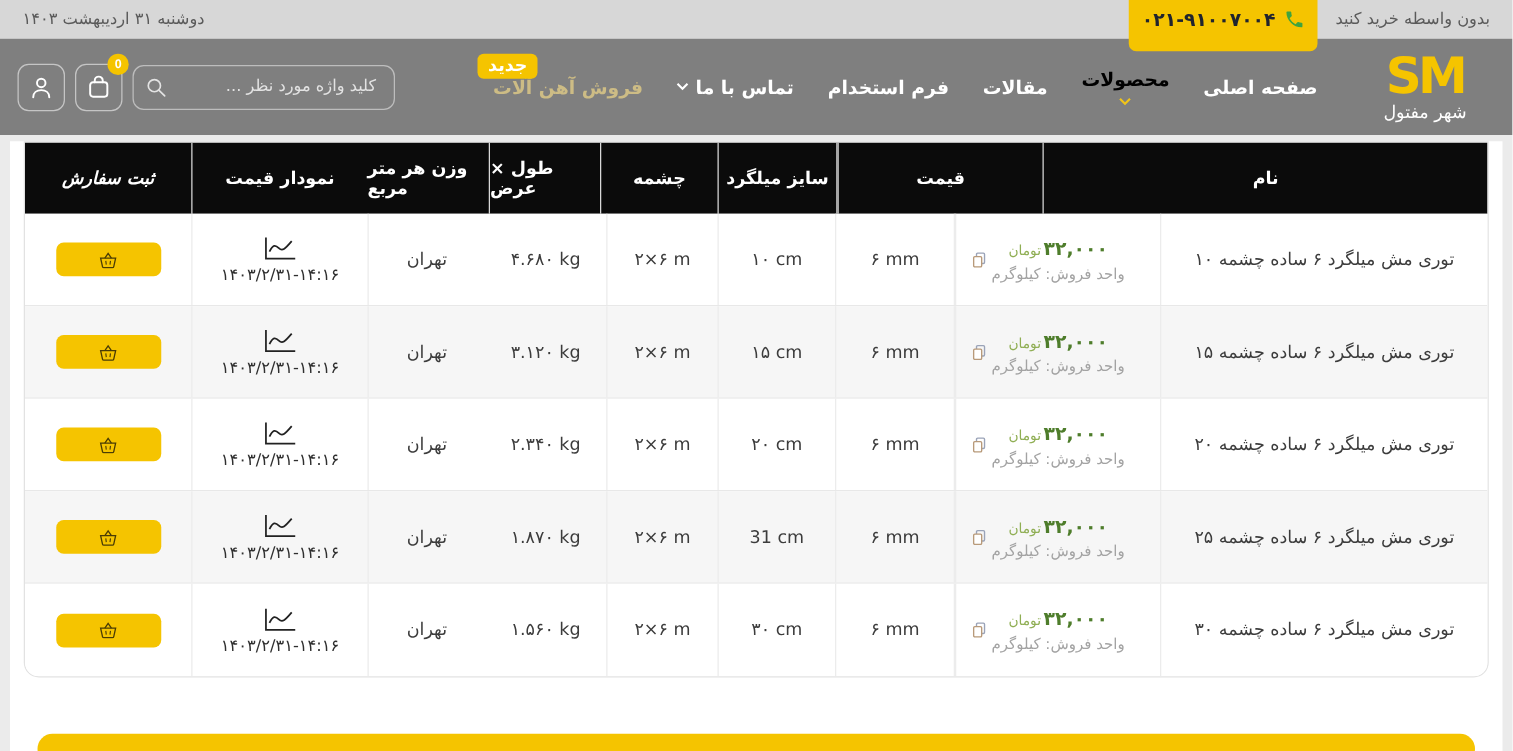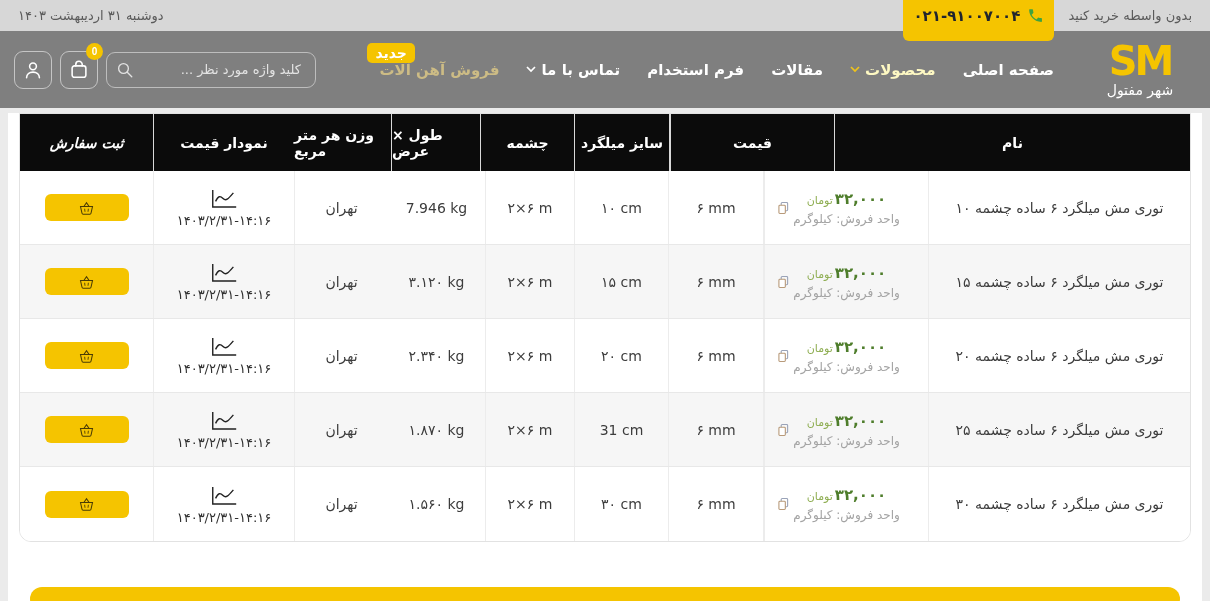--- a/index.html
+++ b/index.html
@@ -32,21 +32,21 @@
   .brand-logo {
     direction: ltr; font-size: 40px; line-height: 0.95; font-weight: 900;
     color: #f5c400; letter-spacing: -3px;
   }
   .brand-name { color: #fff; font-size: 14px; margin-top: 2px; letter-spacing: 1px; }
   .menu { display: flex; align-items: center; gap: 27px; }
   .menu-item {
     display: flex; align-items: center; gap: 5px; position: relative;
     color: #fff; font-weight: bold; font-size: 15px; cursor: pointer; white-space: nowrap;
   }
-  .menu-item.active { color: #fef9c3; }
+  .menu-item.active { color: #000000; flex-direction: column; }
   .menu-item.gold { color: #cdbc85; }
   .badge-new {
     position: absolute; top: -18px; inset-inline-end: -12px;
     background: #f5c400; color: #fff; font-size: 14px; font-weight: bold;
     padding: 2px 8px; border-radius: 5px;
   }
   .nav-spacer { flex: 1; }
   .search-box { position: relative; width: 210px; height: 36px; }
   .search-box input {
     width: 100%; height: 100%; background: transparent;
@@ -225,21 +225,21 @@
       </span>
       <span class="price-line">
         <span class="price-num">۳۲,۰۰۰</span>
         <span class="price-unit">تومان</span>
       </span>
       <span class="sale-unit">واحد فروش: کیلوگرم</span>
     </div>
     <div class="td c-size">۶ mm</div>
     <div class="td c-mesh">۱۰ cm</div>
     <div class="td c-dims">۲×۶ m</div>
-    <div class="td c-weight">7.946 kg</div>
+    <div class="td c-weight">۴.۶۸۰ kg</div>
     <div class="td c-loc">تهران</div>
     <div class="td c-chart">
       <span class="chart-btn">
         <svg width="30" height="23" viewBox="0 0 32 24">
                 <path d="M4 3 V21 H29" fill="none" stroke="#222" stroke-width="1.5"></path>
                 <path d="M7 15 C10 9, 12 9, 15 12 S 20 13, 26 6" fill="none" stroke="#222" stroke-width="1.5"></path>
               </svg>
       </span>
       <span class="chart-date">۱۴۰۳/۲/۳۱-۱۴:۱۶</span>
     </div>

